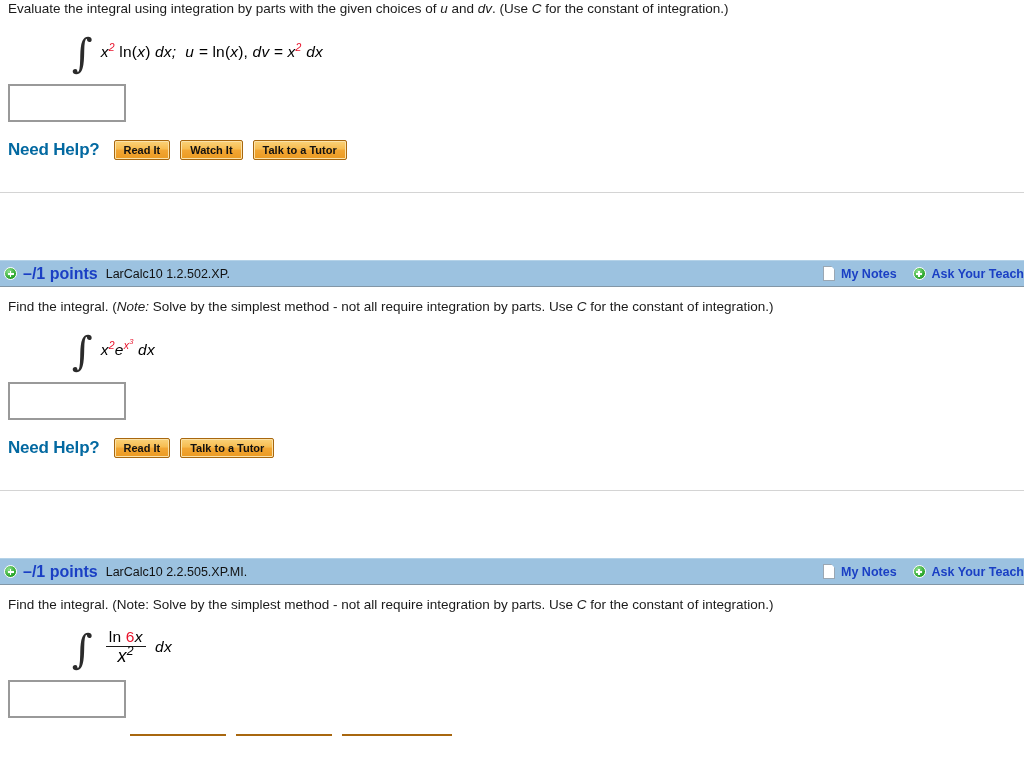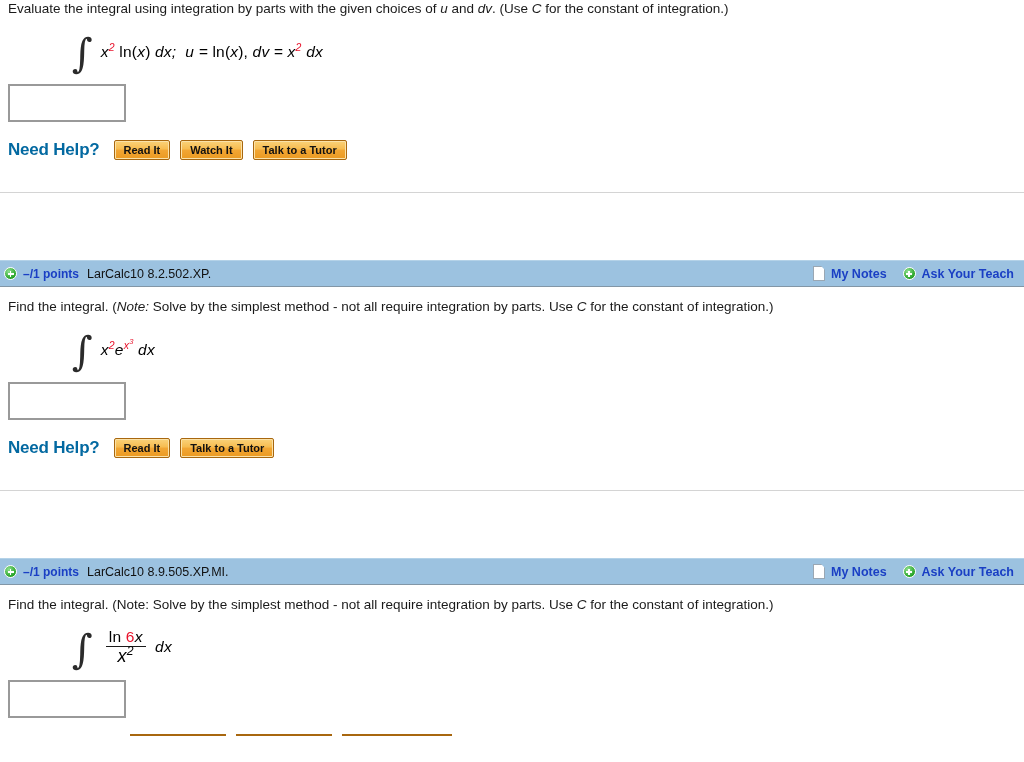--- a/index.html
+++ b/index.html
@@ -179,35 +179,35 @@
     content: "";
     position: absolute;
     background: #ffffff;
   }
   .plus-icon:before { left: 2.5px; top: 5px;   width: 6px; height: 1.5px; }
   .plus-icon:after  { left: 4.7px; top: 2.8px; width: 1.5px; height: 6px; }
 
   .points {
     color: #1a3fc4;
     font-weight: bold;
-    font-size: 12px;
+    font-size: 16px;
     margin-right: 8px;
     white-space: nowrap;
   }
   .qcode {
     color: #111111;
     font-size: 12.5px;
     white-space: nowrap;
   }
   .header-right {
     margin-left: auto;
     display: flex;
     align-items: center;
     white-space: nowrap;
-    padding-right: 10px;
+    padding-right: 0;
   }
   .note-icon {
     width: 12px;
     height: 15px;
     background: #ffffff;
     border: 1px solid #9aa7b3;
     box-sizing: border-box;
     margin-right: 6px;
     position: relative;
     flex: 0 0 auto;
@@ -274,21 +274,21 @@
   <div style="height:30px"></div>
   <div class="separator"></div>
   <div style="height:67px"></div>
 </div>
 
 <div class="question-block">
 
   <div class="qheader">
     <span class="plus-icon"></span>
     <span class="points">–/1 points</span>
-    <span class="qcode">LarCalc10 8.2.502.XP.</span>
+    <span class="qcode">LarCalc10 1.2.502.XP.</span>
     <span class="header-right">
       <span class="note-icon"></span>
       <a class="hdr-link">My Notes</a>
       <span class="spacer-16"></span>
       <span class="plus-icon"></span>
       <a class="hdr-link">Ask Your Teach</a>
     </span>
   </div>
 
   <div class="qtext" style="margin-top:11px">
@@ -311,21 +311,21 @@
   <div style="height:30px"></div>
   <div class="separator"></div>
   <div style="height:67px"></div>
 </div>
 
 <div class="question-block">
 
   <div class="qheader">
     <span class="plus-icon"></span>
     <span class="points">–/1 points</span>
-    <span class="qcode">LarCalc10 8.9.505.XP.MI.</span>
+    <span class="qcode">LarCalc10 2.2.505.XP.MI.</span>
     <span class="header-right">
       <span class="note-icon"></span>
       <a class="hdr-link">My Notes</a>
       <span class="spacer-16"></span>
       <span class="plus-icon"></span>
       <a class="hdr-link">Ask Your Teach</a>
     </span>
   </div>
 
   <div class="qtext" style="margin-top:11px">

